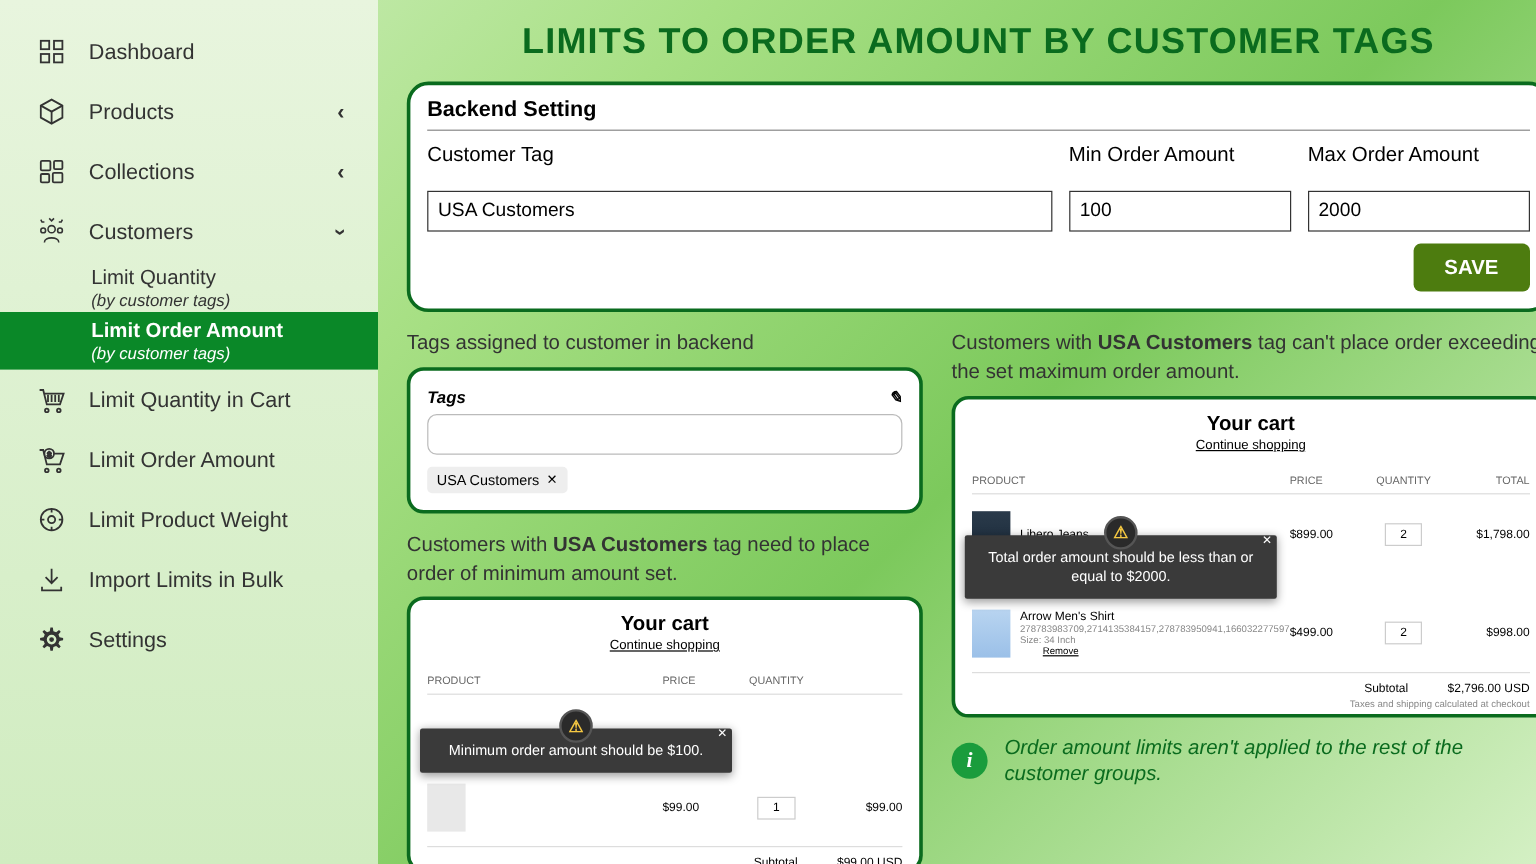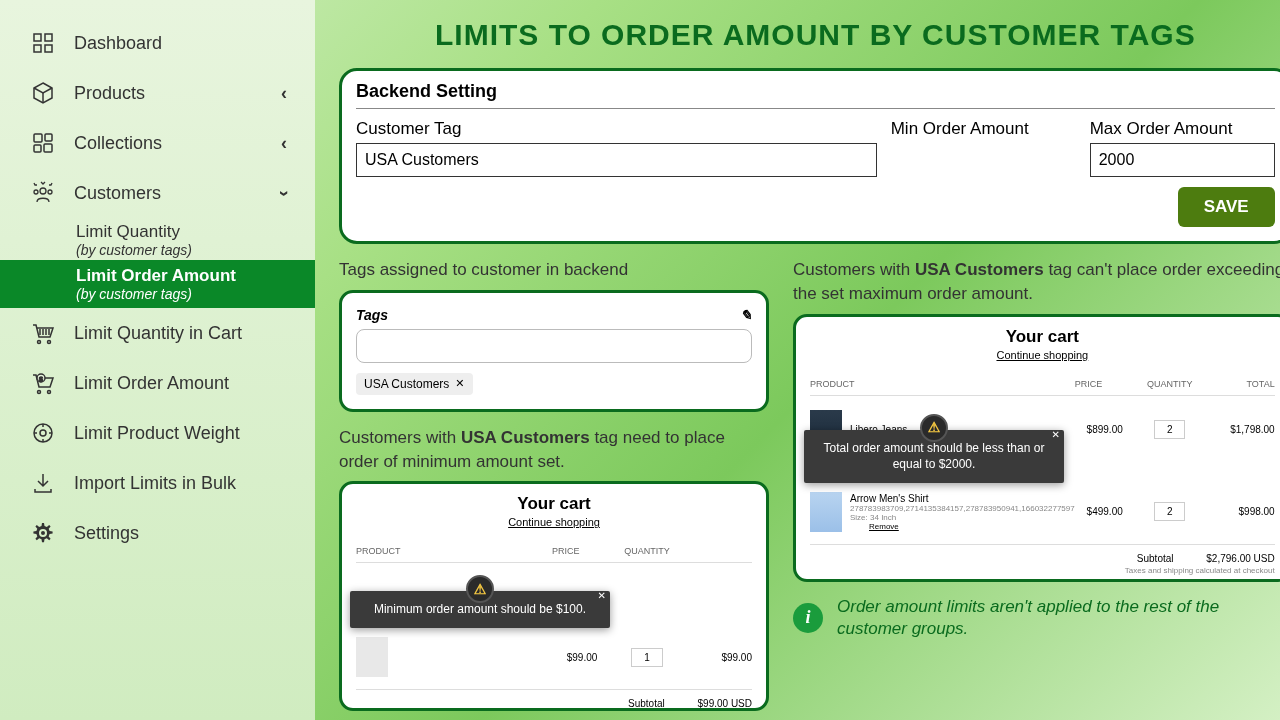--- a/index.html
+++ b/index.html
@@ -13,21 +13,21 @@
 .sub-item.active { background: #0a8828; color: #fff; font-weight: bold; padding-top: 6px; padding-bottom: 6px; }
 .sub-item.active .sub-detail { font-weight: normal; }
 .main { flex: 1; padding: 18px 24px; position: relative; }
 .page-title { color: #0a6b1e; font-size: 30px; font-weight: 900; letter-spacing: 1px; text-align: center; margin-bottom: 16px; }
 .backend-card { background: #fff; border: 3px solid #0a6b1e; border-radius: 18px; padding: 10px 14px 14px; margin-bottom: 14px; }
 .backend-title { font-size: 18px; font-weight: bold; border-bottom: 1px solid #888; padding-bottom: 6px; margin-bottom: 10px; }
 .form-row { display: flex; gap: 14px; }
 .form-col { display: flex; flex-direction: column; }
 .form-col.tag { flex: 1; }
 .form-col.amt { width: 185px; justify-content: space-between; }
-.form-label { font-size: 17px; margin-bottom: 4px; }
+.form-label { font-size: 17px; margin-bottom: 20px; }
 .form-input { border: 1px solid #333; padding: 6px 8px; font-size: 16px; height: 34px; }
 .save-btn { background: #4d7c0f; color: #fff; border: none; padding: 10px 26px; font-size: 17px; font-weight: bold; border-radius: 6px; margin-top: 10px; float: right; cursor: pointer; }
 .cols { display: flex; gap: 24px; }
 .col-left { width: 430px; }
 .col-right { flex: 1; }
 .section-label { font-size: 17px; color: #333; margin-bottom: 8px; line-height: 1.4; }
 .section-label b { font-weight: bold; }
 .tags-card { background: #fff; border: 3px solid #0a6b1e; border-radius: 14px; padding: 14px; }
 .tags-inner { }
 .tags-header { display: flex; justify-content: space-between; margin-bottom: 6px; font-size: 14px; font-weight: bold; font-style: italic; }
@@ -43,21 +43,21 @@
 .cart-head .h-qty { width: 70px; text-align: center; }
 .cart-head .h-total { width: 70px; text-align: right; }
 .cart-row { display: flex; align-items: center; font-size: 10px; padding: 6px 0; }
 .cart-row .thumb { width: 32px; height: 40px; background: #e8e8e8; margin-right: 8px; flex-shrink: 0; }
 .cart-row .thumb.jeans { background: linear-gradient(#2a3a4a, #1a2a3a); }
 .cart-row .thumb.shirt { background: linear-gradient(#b8d4f0, #9bc0e8); }
 .cart-row .prod { flex: 1; }
 .cart-row .prod .pname { font-size: 10px; }
 .cart-row .prod .sku { font-size: 8px; color: #888; }
 .cart-row .prod .remove { font-size: 8px; text-decoration: underline; padding-left: 19px; }
-.cart-row .price { width: 60px; text-align: center; }
+.cart-row .price { width: 60px; text-align: left; }
 .cart-row .qty { width: 70px; text-align: center; }
 .cart-row .qty .qbox { display: inline-block; border: 1px solid #ccc; padding: 3px 12px; font-size: 10px; }
 .cart-row .total { width: 70px; text-align: right; }
 .cart-sub { text-align: right; font-size: 10px; padding: 8px 0 2px; border-top: 1px solid #ddd; margin-top: 6px; }
 .cart-sub .lbl { margin-right: 30px; }
 .cart-note { text-align: right; font-size: 8px; color: #888; }
 .tooltip { position: absolute; background: #3a3a3a; color: #fff; font-size: 12px; padding: 10px 14px; border-radius: 2px; text-align: center; line-height: 1.4; box-shadow: 0 2px 8px rgba(0,0,0,0.4); }
 .tooltip .tx { position: absolute; top: -2px; right: 4px; font-size: 10px; cursor: pointer; }
 .warn-badge { position: absolute; width: 28px; height: 28px; background: #2a2a2a; border-radius: 50%; display: flex; align-items: center; justify-content: center; color: #f5c842; font-size: 14px; font-weight: bold; left: 50%; transform: translateX(-50%); top: -16px; border: 2px solid #555; }
 .info-note { display: flex; align-items: center; gap: 14px; margin-top: 14px; }
@@ -182,20 +182,21 @@
 
   <div class="backend-card">
     <div class="backend-title">Backend Setting</div>
     <div class="form-row">
       <div class="form-col tag">
         <label class="form-label">Customer Tag</label>
         <input class="form-input" value="USA Customers" style="">
       </div>
       <div class="form-col amt">
         <label class="form-label">Min Order Amount</label>
+        <input class="form-input" value="100" style="">
       </div>
       <div class="form-col amt">
         <label class="form-label">Max Order Amount</label>
         <input class="form-input" value="2000" style="">
       </div>
     </div>
     <button class="save-btn">SAVE</button>
     <div style="clear:both"></div>
   </div>
 

